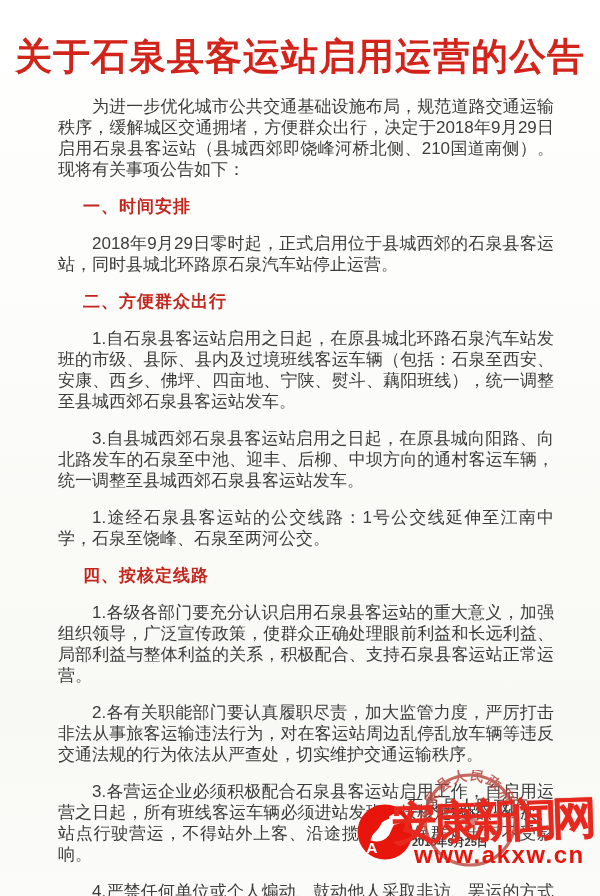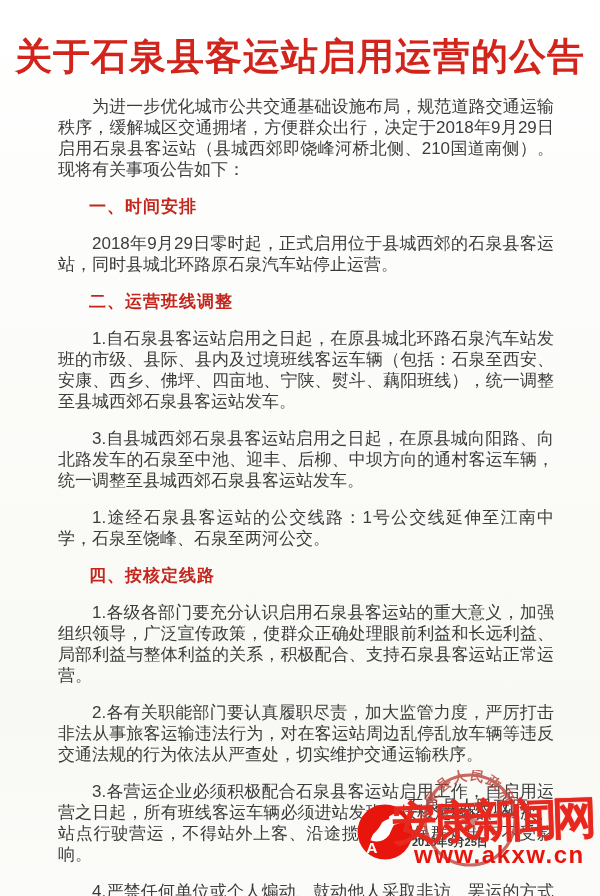--- a/index.html
+++ b/index.html
@@ -31,21 +31,21 @@
     color: #3c3c3c;
     font-size: 17px;
     line-height: 21px;
     text-align: justify;
   }
   .para {
     margin: 16px;
     text-indent: 2em;
   }
   .heading {
-    margin: 8px;
+    margin: 2px;
     font-size: 17px;
     line-height: 21px;
     font-weight: bold;
     color: #c4261e;
     text-indent: 2.3em;
     letter-spacing: 1px;
   }
   .closing { text-indent: 2em; }
 
   .sig-issuer {
@@ -111,21 +111,21 @@
 <div class="page">
 
   <h1 class="title">关于石泉县客运站启用运营的公告</h1>
 
   <div class="body-text">
     <p class="para">为进一步优化城市公共交通基础设施布局，规范道路交通运输秩序，缓解城区交通拥堵，方便群众出行，决定于2018年9月29日启用石泉县客运站（县城西郊即饶峰河桥北侧、210国道南侧）。现将有关事项公告如下：</p>
 
     <h2 class="heading">一、时间安排</h2>
     <p class="para">2018年9月29日零时起，正式启用位于县城西郊的石泉县客运站，同时县城北环路原石泉汽车站停止运营。</p>
 
-    <h2 class="heading">二、运营班线调整</h2>
+    <h2 class="heading">二、方便群众出行</h2>
     <p class="para">1.自石泉县客运站启用之日起，在原县城北环路石泉汽车站发班的市级、县际、县内及过境班线客运车辆（包括：石泉至西安、安康、西乡、佛坪、四亩地、宁陕、熨斗、藕阳班线），统一调整至县城西郊石泉县客运站发车。</p>
     <p class="para">3.自县城西郊石泉县客运站启用之日起，在原县城向阳路、向北路发车的石泉至中池、迎丰、后柳、中坝方向的通村客运车辆，统一调整至县城西郊石泉县客运站发车。</p>
 
     <p class="para">1.途经石泉县客运站的公交线路：1号公交线延伸至江南中学，石泉至饶峰、石泉至两河公交。</p>
 
     <h2 class="heading">四、按核定线路</h2>
     <p class="para">1.各级各部门要充分认识启用石泉县客运站的重大意义，加强组织领导，广泛宣传政策，使群众正确处理眼前利益和长远利益、局部利益与整体利益的关系，积极配合、支持石泉县客运站正常运营。</p>
     <p class="para">2.各有关职能部门要认真履职尽责，加大监管力度，严厉打击非法从事旅客运输违法行为，对在客运站周边乱停乱放车辆等违反交通法规的行为依法从严查处，切实维护交通运输秩序。</p>
     <p class="para">3.各营运企业必须积极配合石泉县客运站启用工作，自启用运营之日起，所有班线客运车辆必须进站发班，按核定线路、班次、站点行驶营运，不得站外上客、沿途揽客，确保群众出行不受影响。</p>
     <p class="para">4.严禁任何单位或个人煽动、鼓动他人采取非访、罢运的方式阻碍石泉客运站启用工作，违者将视其情节依法查处。</p>

